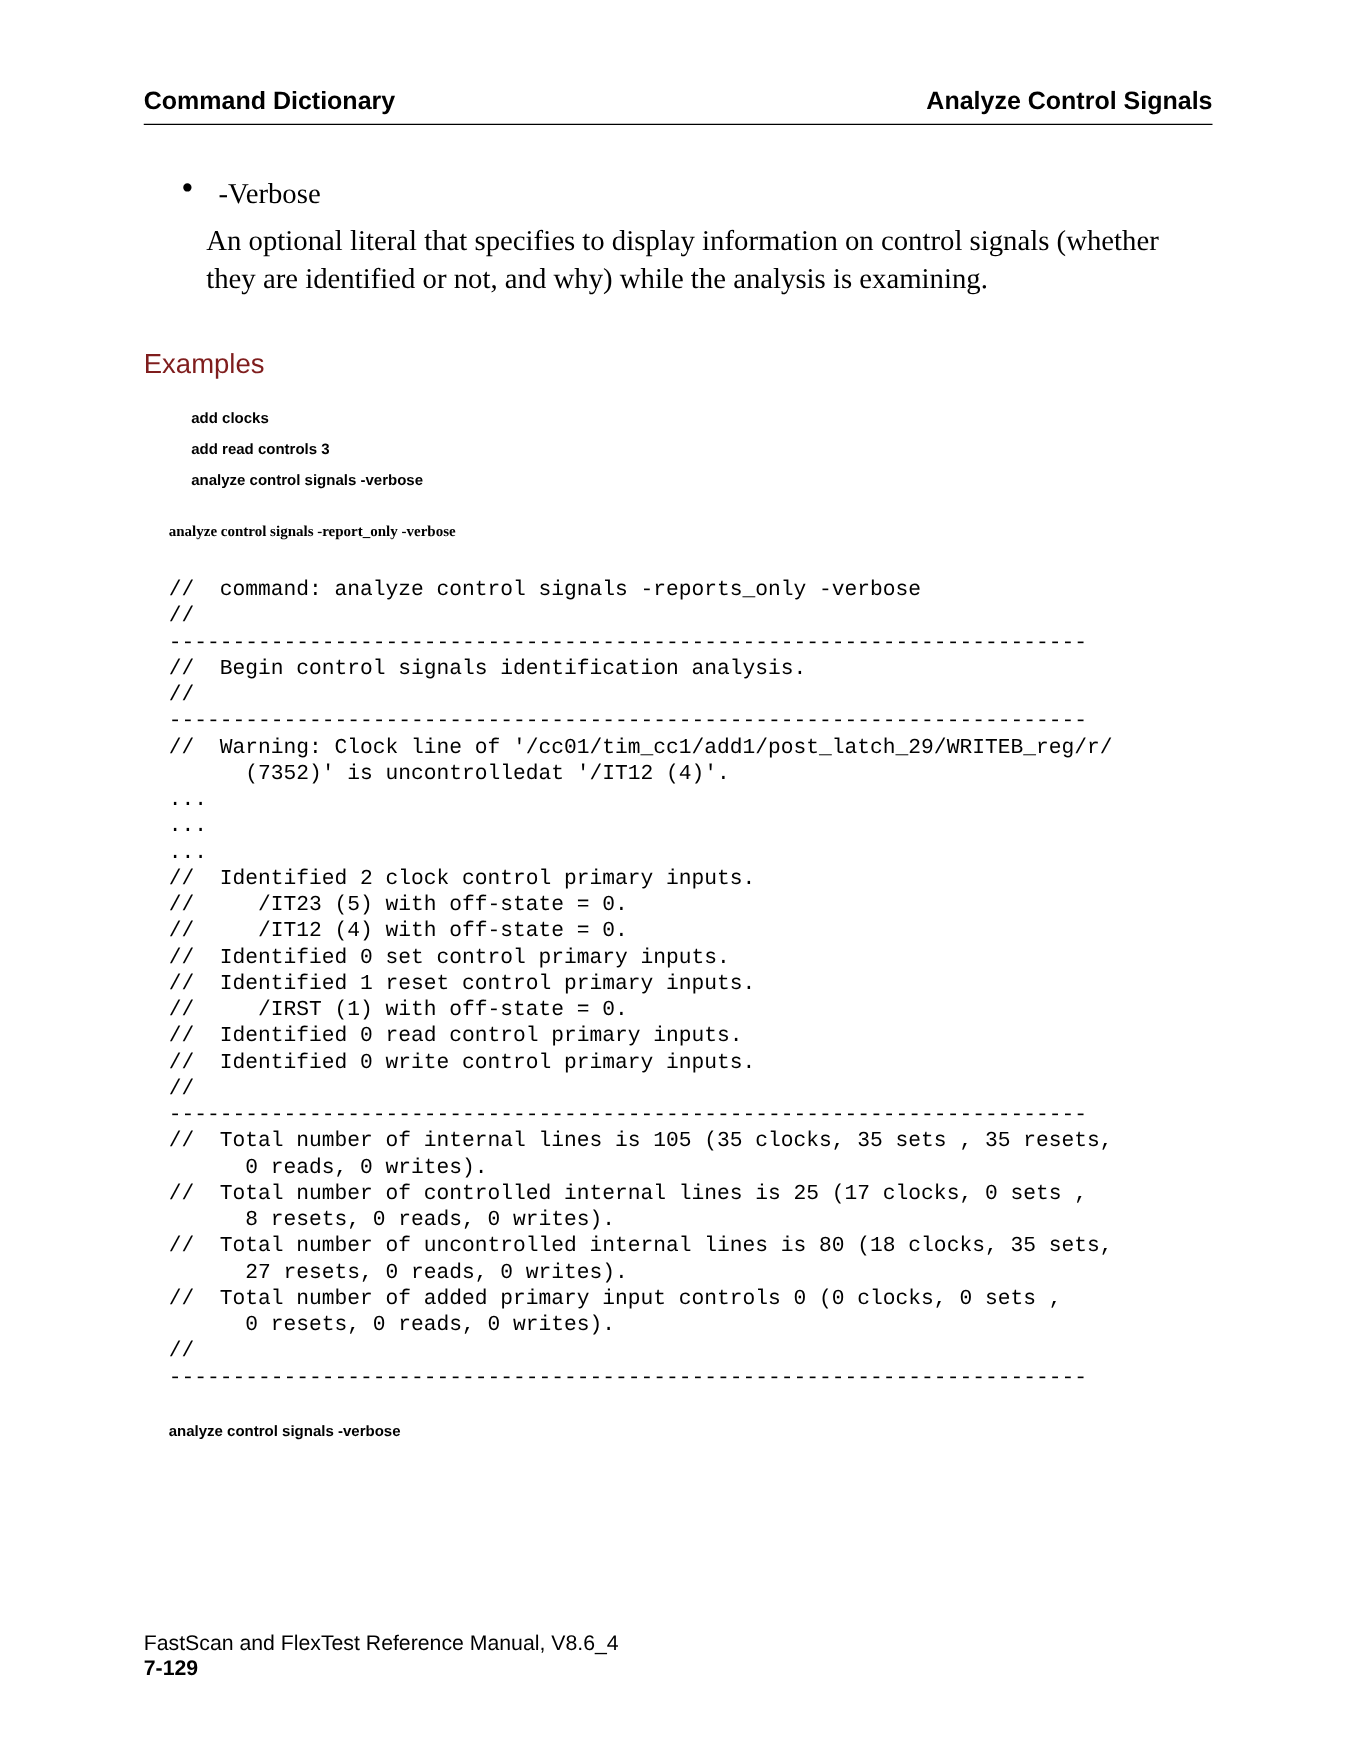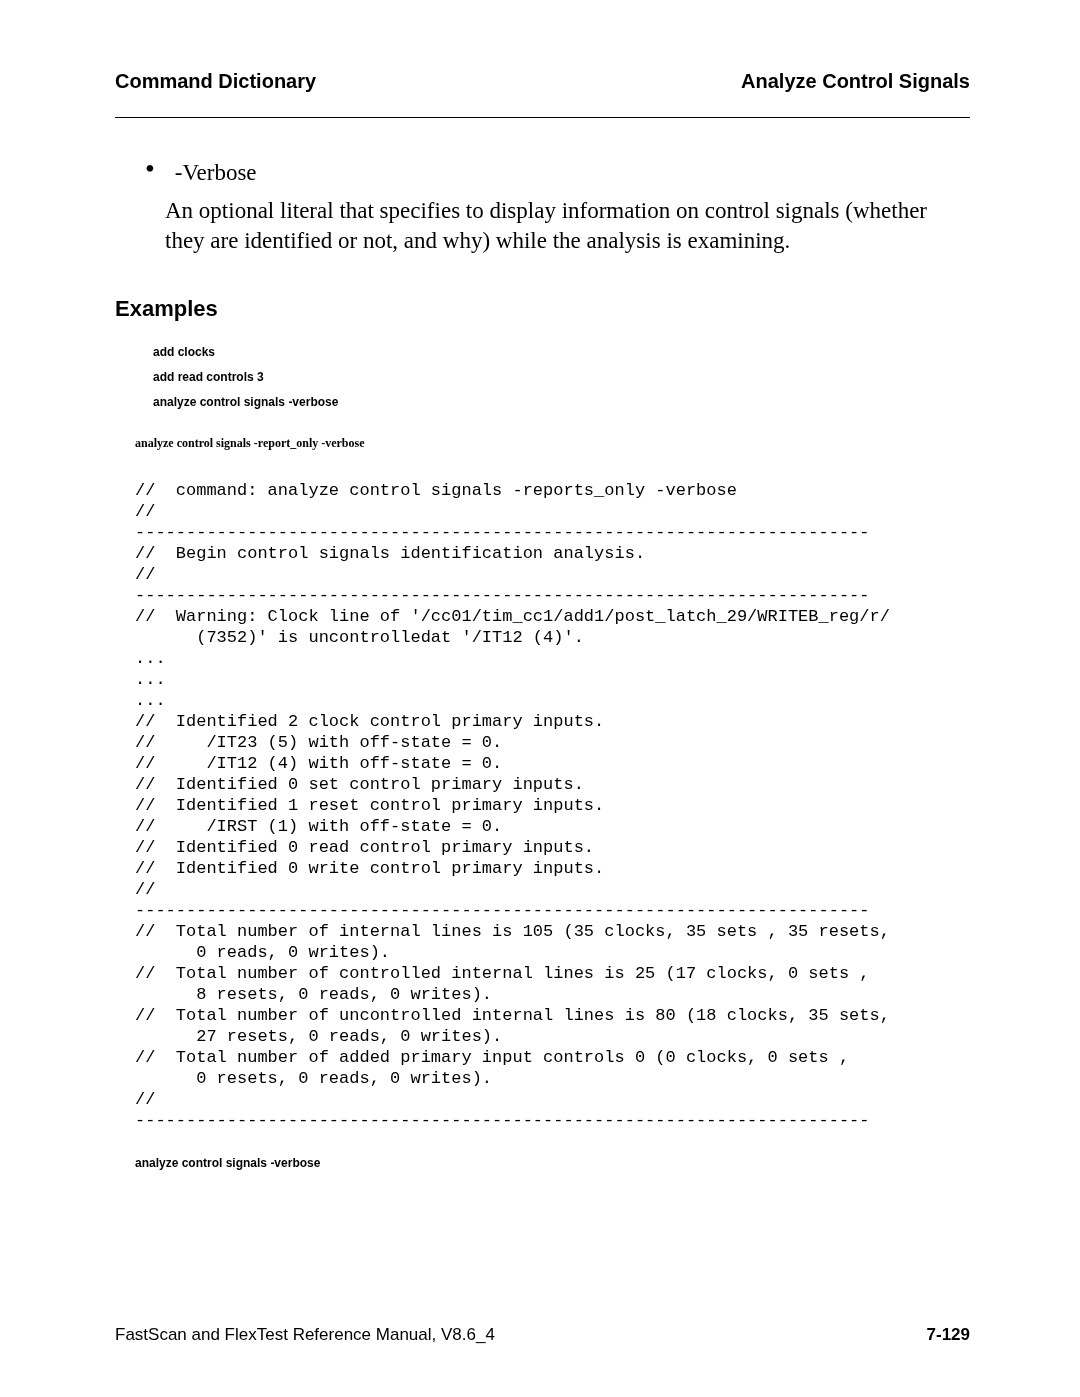--- a/index.html
+++ b/index.html
@@ -15,21 +15,21 @@
     position: relative;
     box-sizing: border-box;
     padding: 70px 110px 50px 115px;
   }
   .header-row {
     display: flex;
     justify-content: space-between;
     font-family: Helvetica, Arial, sans-serif;
     font-weight: bold;
     font-size: 20px;
-    padding-bottom: 24px;
+    padding-bottom: 6px;
     border-bottom: 1.5px solid #000;
     margin-bottom: 40px;
   }
   .bullet-row {
     display: flex;
     align-items: flex-start;
     margin-left: 30px;
     margin-top: 10px;
   }
   .bullet-dot {
@@ -42,22 +42,22 @@
     line-height: 30px;
   }
   .bullet-desc {
     margin-left: 50px;
     font-size: 23px;
     line-height: 30px;
     margin-top: 8px;
   }
   .section-head {
     font-family: Helvetica, Arial, sans-serif;
-    font-weight: bold;
-    color: #000000;
+    font-weight: normal;
+    color: #7f1d1d;
     font-size: 22px;
     margin-top: 40px;
     margin-bottom: 18px;
   }
   .bold-sans {
     font-family: Helvetica, Arial, sans-serif;
     font-weight: bold;
     font-size: 12px;
     line-height: 25px;
   }
@@ -81,20 +81,21 @@
   }
   .footer-row {
     position: absolute;
     bottom: 52px;
     left: 115px;
     right: 110px;
     display: flex;
     justify-content: space-between;
     font-family: Helvetica, Arial, sans-serif;
     font-size: 17px;
+    flex-direction: column;
   }
   .footer-page {
     font-weight: bold;
   }
 </style>
 </head>
 <body>
 
 <div class="page">
 

